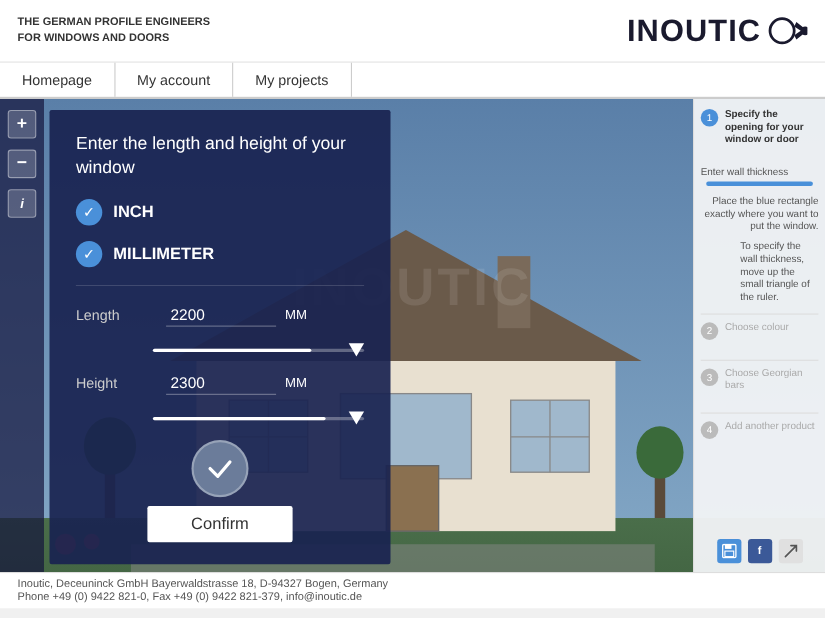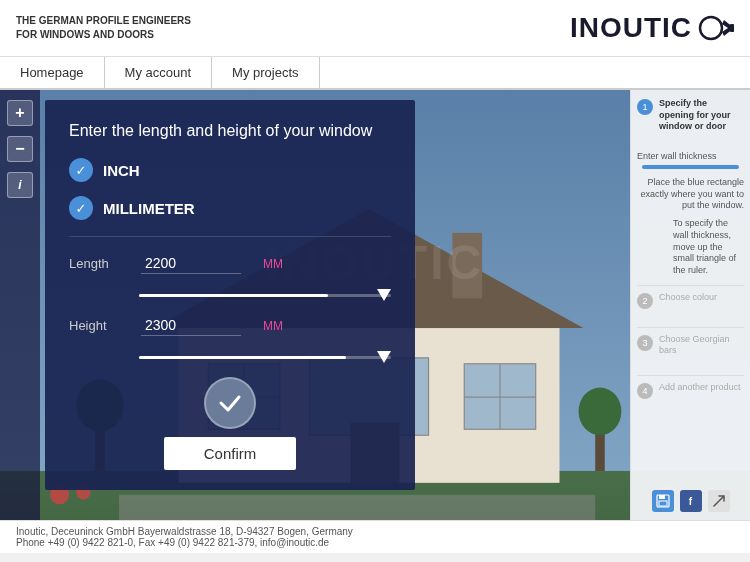--- a/index.html
+++ b/index.html
@@ -76,21 +76,21 @@
       font-size: 16px;
       cursor: pointer;
       font-weight: bold;
     }
 
     
     .modal {
       position: absolute;
       left: 45px;
       top: 10px;
-      width: 370px;
+      width: 310px;
       background: rgba(25, 35, 80, 0.92);
       color: white;
       padding: 20px 24px;
       z-index: 20;
       border-radius: 2px;
     }
     .modal-title {
       font-size: 16px;
       font-weight: normal;
       margin-bottom: 16px;
@@ -143,26 +143,26 @@
       flex-shrink: 0;
     }
     .input-field {
       background: transparent;
       border: none;
       border-bottom: 1px solid rgba(255,255,255,0.3);
       color: white;
       font-size: 14px;
       width: 100px;
       padding: 2px 4px;
-      margin-left: 12px;
+      margin-left: 22px;
     }
     .input-unit {
       font-size: 12px;
-      color: #ec4899;
-      margin-left: 22px;
+      color: #ffffff;
+      margin-left: 8px;
     }
     .slider-track {
       width: 100%;
       height: 3px;
       background: rgba(255,255,255,0.3);
       border-radius: 2px;
       position: relative;
     }
     .slider-fill {
       height: 100%;

